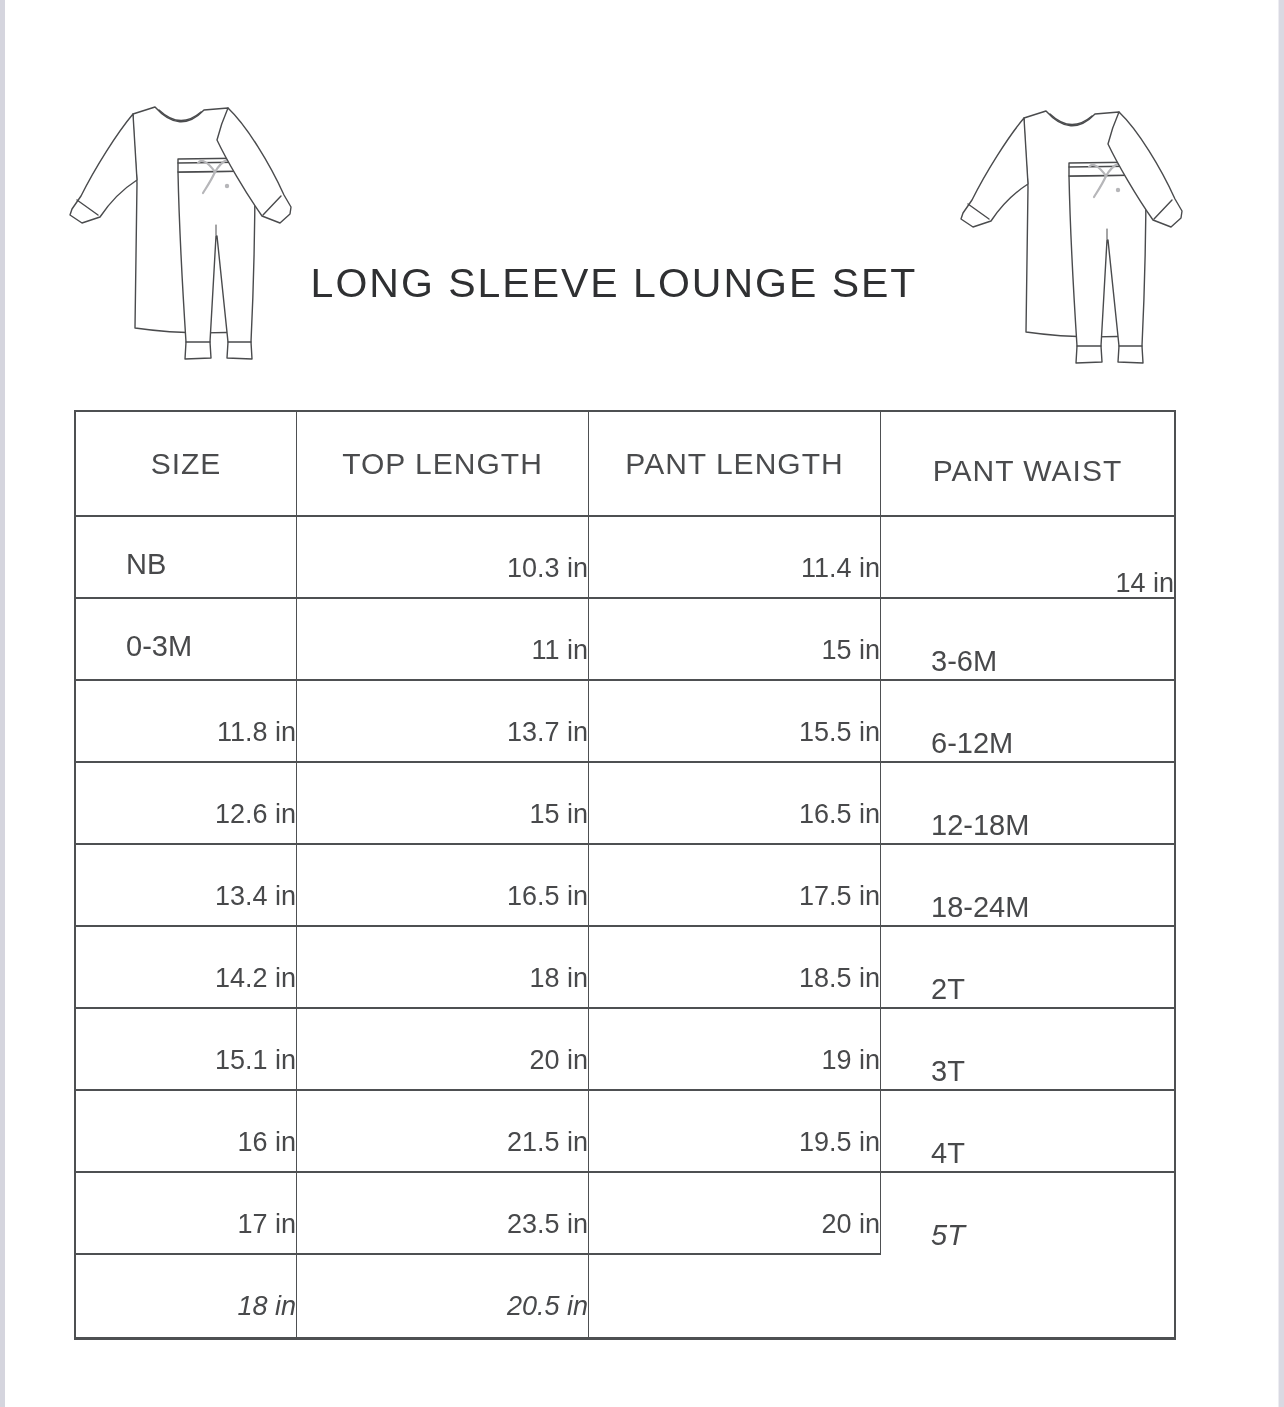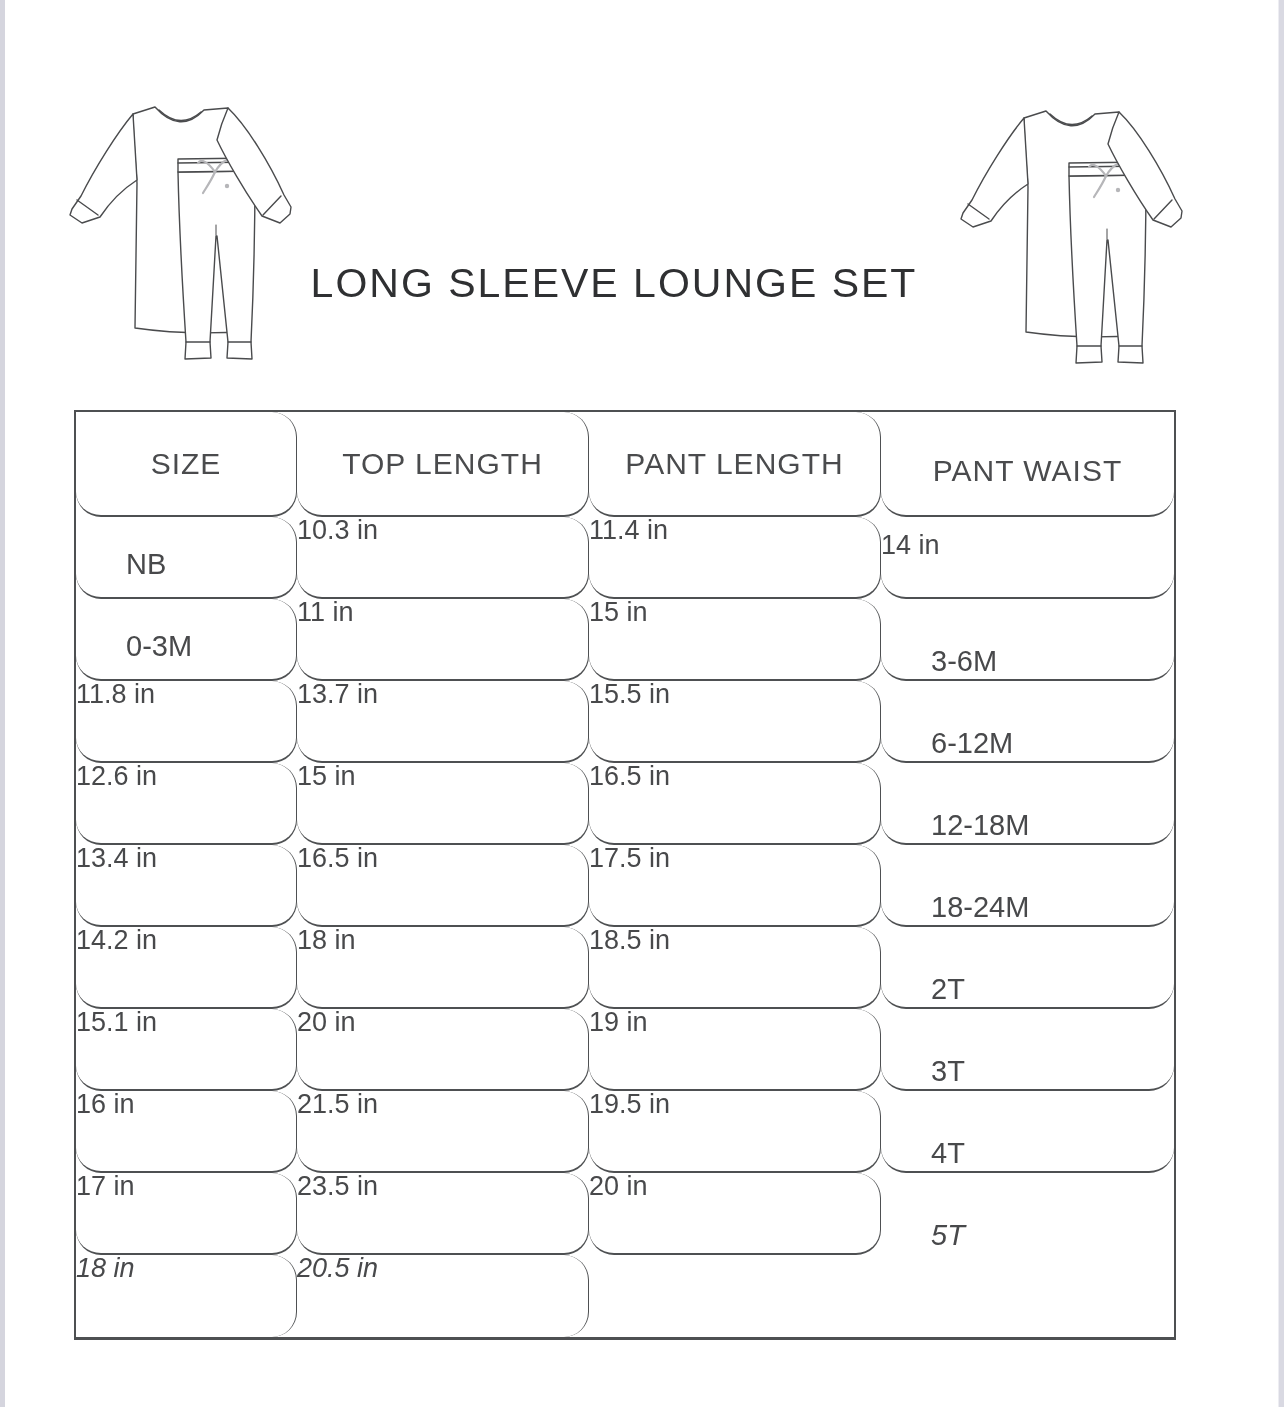--- a/index.html
+++ b/index.html
@@ -38,31 +38,30 @@
     grid-template-rows:105px;
     grid-auto-rows:82px;
     border:2px solid #4e5052;
     border-bottom-width:3px;
     background:#fff;
   }
   .cell {
     box-sizing:border-box;
     border-right:1.5px solid #4e5052;
     border-bottom:2.5px solid #4e5052;
-    border-radius:25px;
   }
   .cell:nth-child(4n) { border-right:none;margin-top:15px; }
   .cell.last-row { border-bottom:none;font-style:italic; }
 
   .th {
     display:flex; align-items:center; justify-content:center;
     font-size:30px; letter-spacing:1px; color:#4a4b4d; line-height:1;
   }
   .td-size { padding:33px 0 0 50px; font-size:29px; line-height:1; }
-  .td-val  { text-align:left; font-size:27px; line-height:1; }
+  .td-val  { padding-top:38px; text-align:right; font-size:27px; line-height:1; }
 </style>
 </head>
 <body>
 
 <div class="edge-strip edge-left"></div>
 <div class="edge-strip edge-right"></div>
 
 <svg class="illustration illo-left" viewBox="0 0 240 290">
   <defs>
     <g id="pajama-set" stroke="#4a4b4d" stroke-width="1.4" fill="#ffffff" stroke-linejoin="round" stroke-linecap="round">

